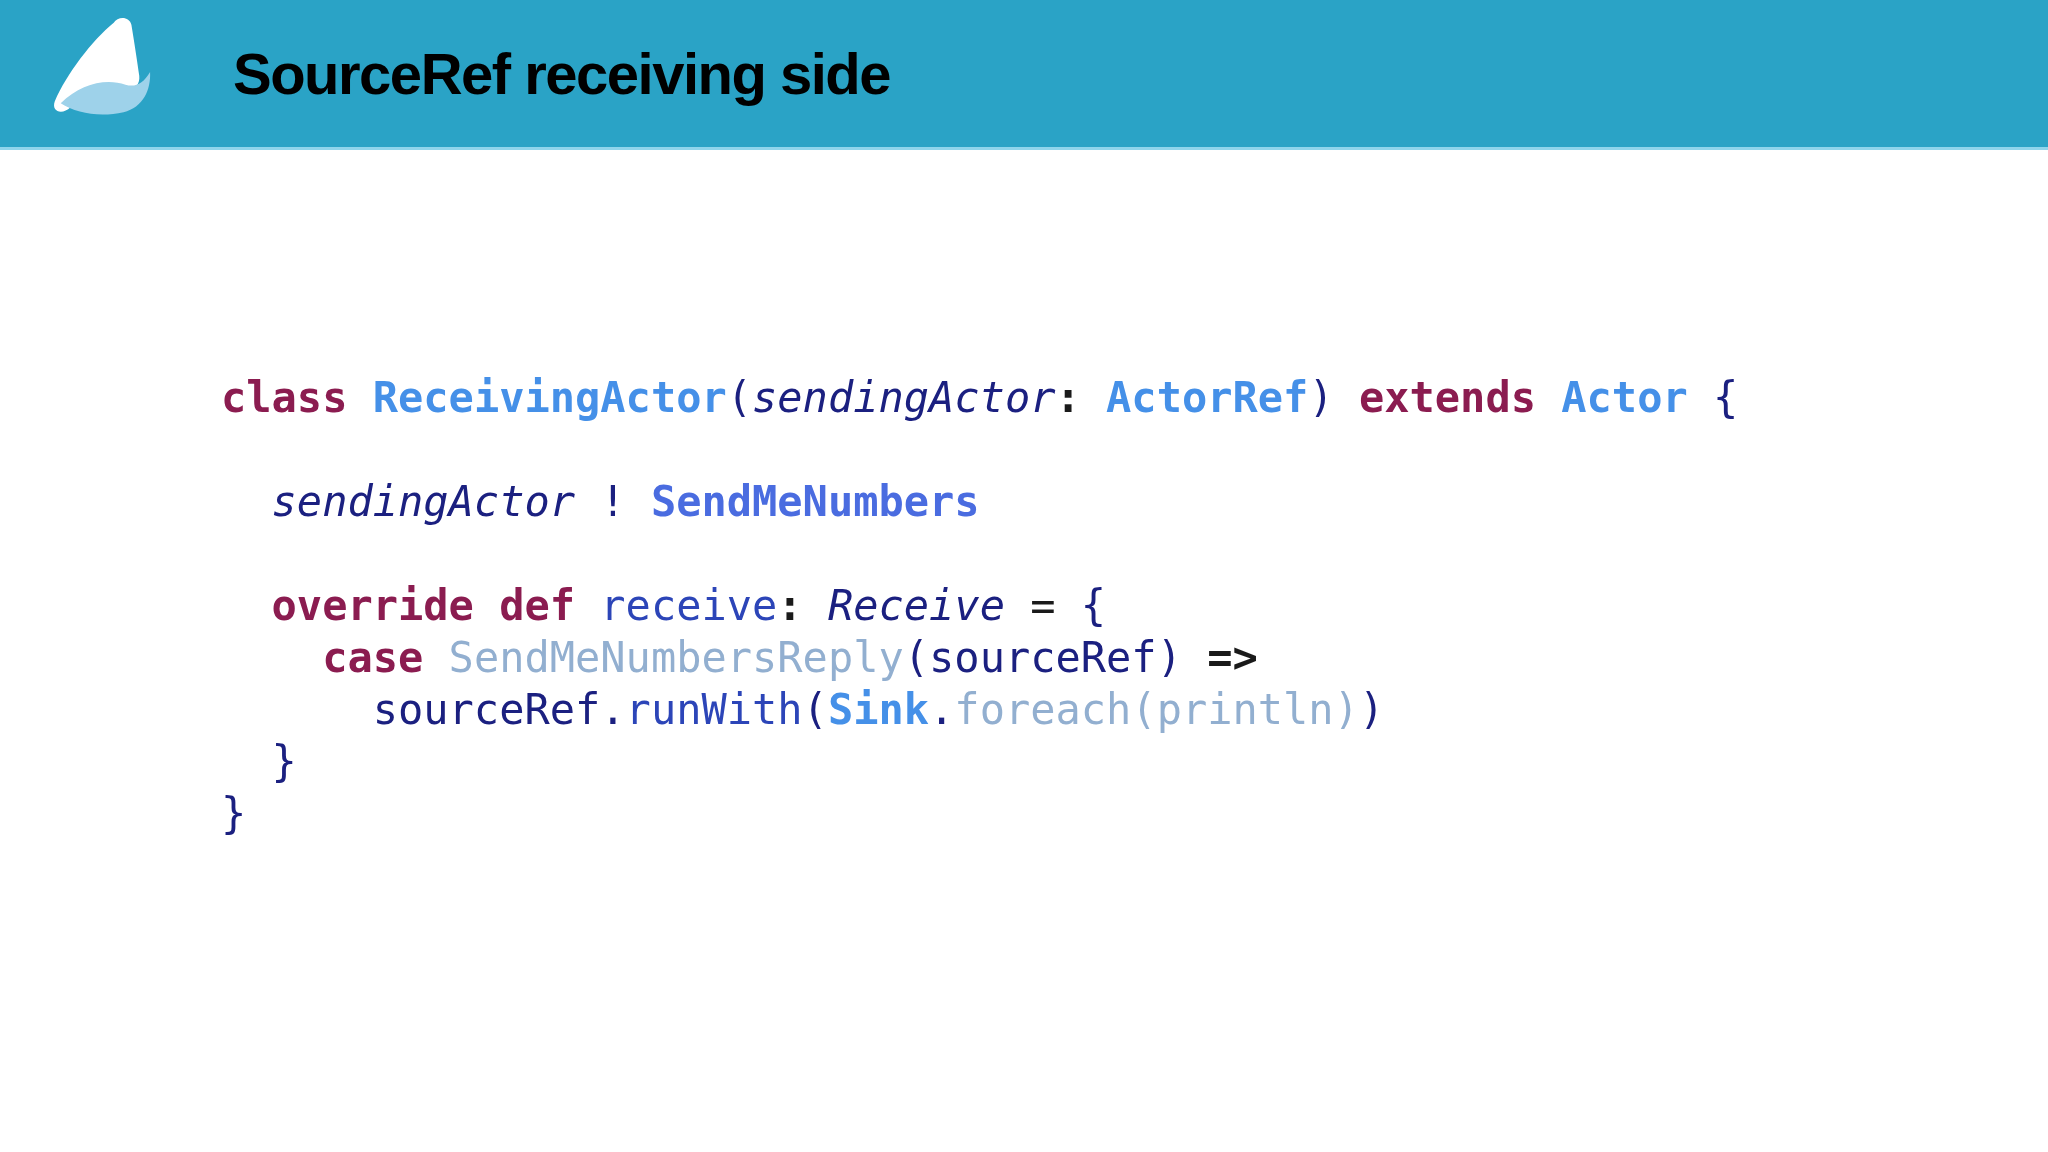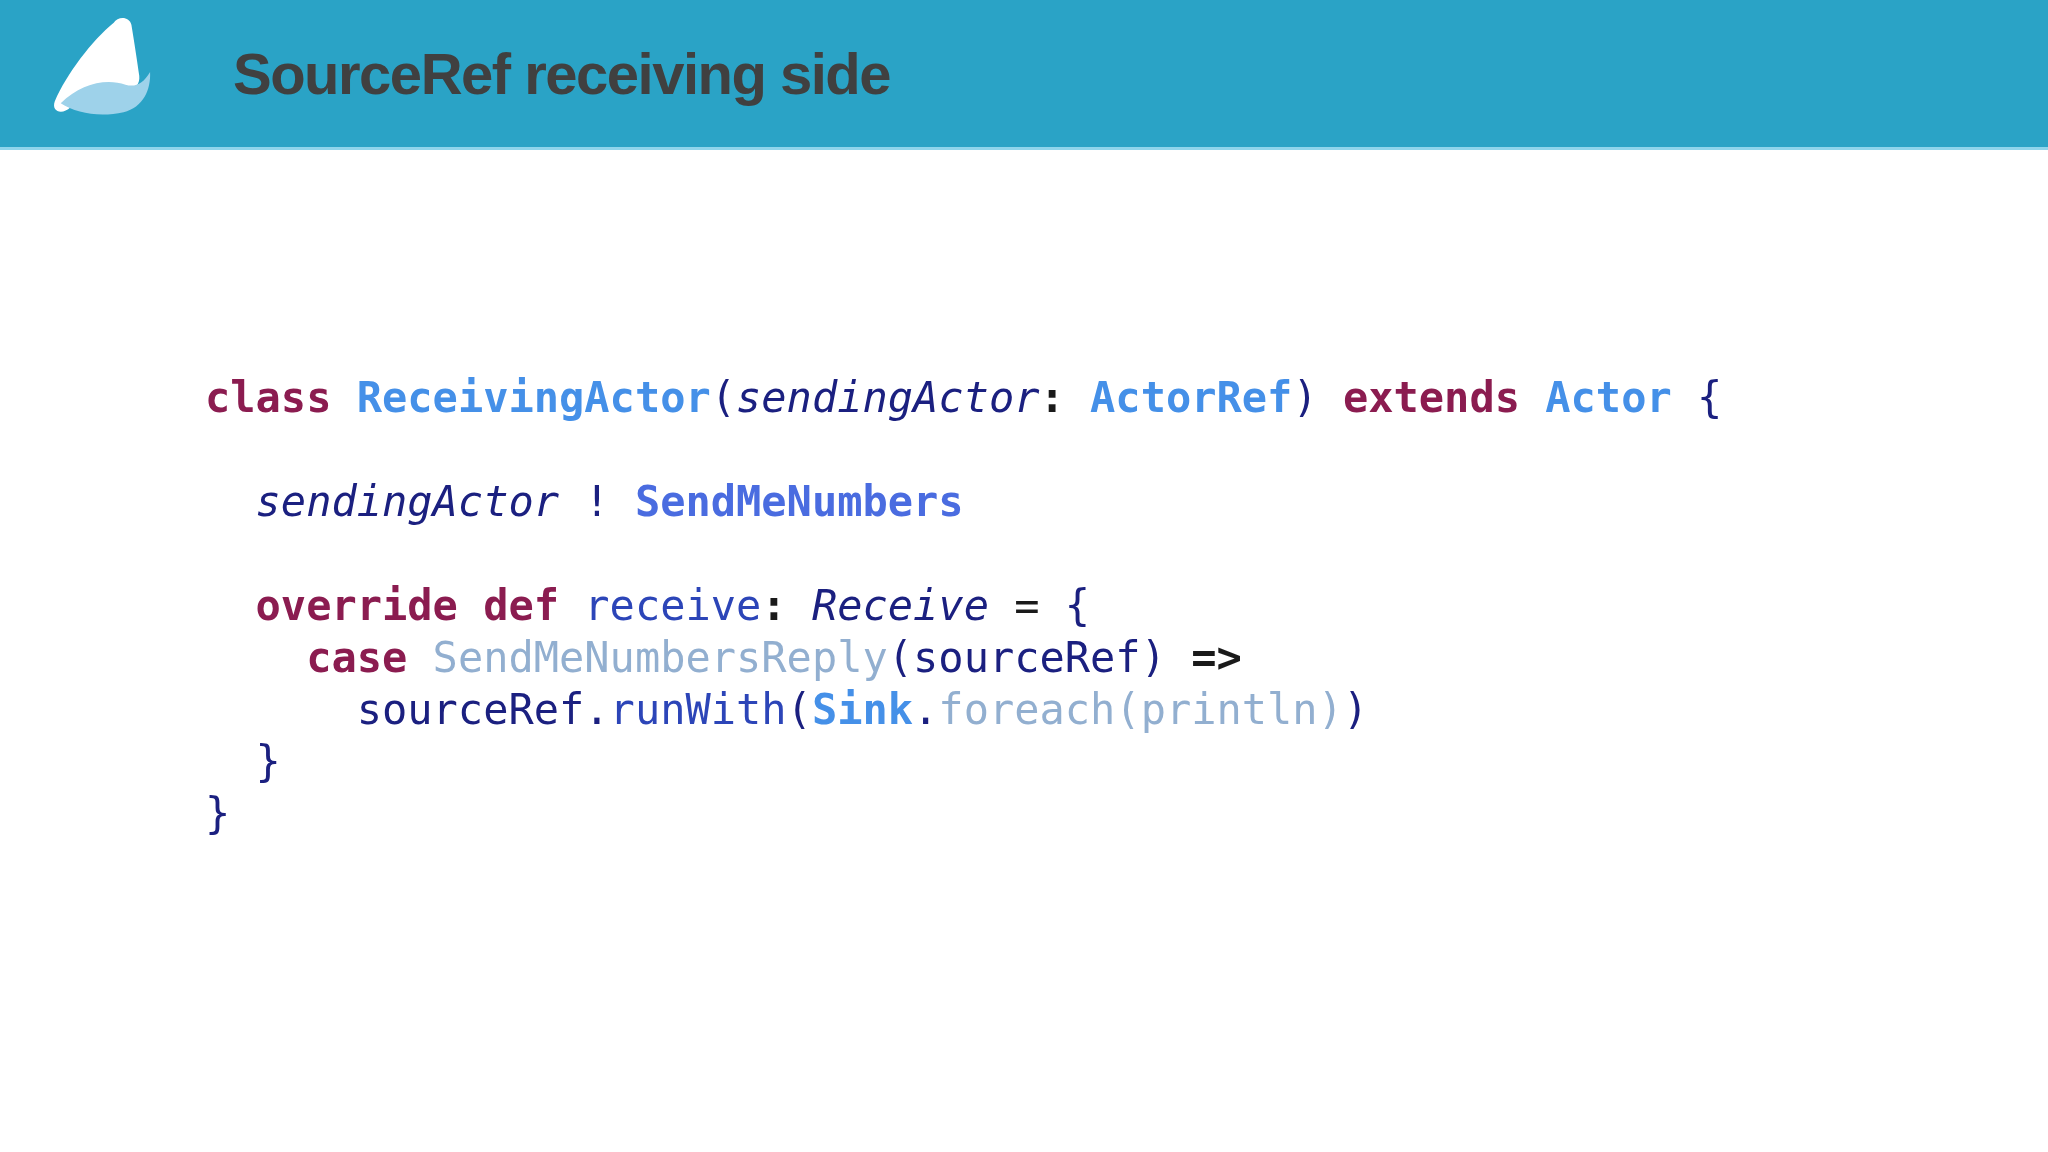--- a/index.html
+++ b/index.html
@@ -37,21 +37,21 @@
   .title {
     color: #ffffff;
     font-size: 58px;
     font-weight: bold;
     letter-spacing: -1.5px;
     margin-left: 80px;
     white-space: nowrap;
   }
   .content {
     position: absolute;
-    top: 153px; left: 0;
+    top: 153px; left: 16px;
     width: 1712px;
     height: 999px;
     background: #ffffff;
   }
   .code {
     position: absolute;
     left: 205px;
     top: 219px; 
     font-family: "DejaVu Sans Mono", monospace;
     font-size: 42px;
@@ -76,20 +76,20 @@
                  C 62 69, 42 76, 26 94
                  C 18 102, 6 99, 10 88
                  C 22 60, 48 26, 70 8 Z" fill="#FFFFFF"></path>
         <path d="M 16 90
                  C 36 70, 62 64, 82 71
                  C 92 74, 100 70, 107 58
                  C 108 76, 100 94, 80 99
                  C 58 104, 32 101, 16 90 Z" fill="#9ED2EA"></path>
       </svg>
     </span>
-    <h1 class="title" style="color: #404040;">SourceRef receiving side</h1>
+    <h1 class="title" style="color: #000000;">SourceRef receiving side</h1>
   </header>
 
   <main class="content">
     <pre class="code"><div class="code-line"><span style="color: rgb(139, 28, 80); font-weight: bold;">class</span><span style="color: rgb(27, 32, 128);"> </span><span style="color: rgb(69, 144, 232); font-weight: bold;">ReceivingActor</span><span style="color: rgb(27, 32, 128);">(</span><span style="color: rgb(27, 32, 128); font-style: italic;">sendingActor</span><span style="color: rgb(26, 26, 26); font-weight: bold;">:</span><span style="color: rgb(27, 32, 128);"> </span><span style="color: rgb(69, 144, 232); font-weight: bold;">ActorRef</span><span style="color: rgb(27, 32, 128);">)</span><span style="color: rgb(27, 32, 128);"> </span><span style="color: rgb(139, 28, 80); font-weight: bold;">extends</span><span style="color: rgb(27, 32, 128);"> </span><span style="color: rgb(69, 144, 232); font-weight: bold;">Actor</span><span style="color: rgb(27, 32, 128);"> {</span></div><div class="code-line">&nbsp;</div><div class="code-line"><span style="color: rgb(27, 32, 128);">  </span><span style="color: rgb(27, 32, 128); font-style: italic;">sendingActor</span><span style="color: rgb(27, 32, 128);"> ! </span><span style="color: rgb(74, 108, 224); font-weight: bold;">SendMeNumbers</span></div><div class="code-line">&nbsp;</div><div class="code-line"><span style="color: rgb(27, 32, 128);">  </span><span style="color: rgb(139, 28, 80); font-weight: bold;">override</span><span style="color: rgb(27, 32, 128);"> </span><span style="color: rgb(139, 28, 80); font-weight: bold;">def</span><span style="color: rgb(27, 32, 128);"> </span><span style="color: rgb(44, 69, 184);">receive</span><span style="color: rgb(26, 26, 26); font-weight: bold;">:</span><span style="color: rgb(27, 32, 128);"> </span><span style="color: rgb(27, 32, 128); font-style: italic;">Receive</span><span style="color: rgb(27, 32, 128);"> </span><span style="color: rgb(26, 26, 26);">=</span><span style="color: rgb(27, 32, 128);"> {</span></div><div class="code-line"><span style="color: rgb(27, 32, 128);">    </span><span style="color: rgb(139, 28, 80); font-weight: bold;">case</span><span style="color: rgb(27, 32, 128);"> </span><span style="color: rgb(146, 175, 208);">SendMeNumbersReply</span><span style="color: rgb(27, 32, 128);">(</span><span style="color: rgb(27, 32, 128);">sourceRef</span><span style="color: rgb(27, 32, 128);">)</span><span style="color: rgb(27, 32, 128);"> </span><span style="color: rgb(26, 26, 26); font-weight: bold;">=&gt;</span></div><div class="code-line"><span style="color: rgb(27, 32, 128);">      </span><span style="color: rgb(27, 32, 128);">sourceRef</span><span style="color: rgb(27, 32, 128);">.</span><span style="color: rgb(44, 69, 184);">runWith</span><span style="color: rgb(27, 32, 128);">(</span><span style="color: rgb(69, 144, 232); font-weight: bold;">Sink</span><span style="color: rgb(27, 32, 128);">.</span><span style="color: rgb(146, 175, 208);">foreach(println)</span><span style="color: rgb(27, 32, 128);">)</span></div><div class="code-line"><span style="color: rgb(27, 32, 128);">  }</span></div><div class="code-line"><span style="color: rgb(27, 32, 128);">}</span></div></pre>
   </main>
 
 </div>
 
 </body></html>

